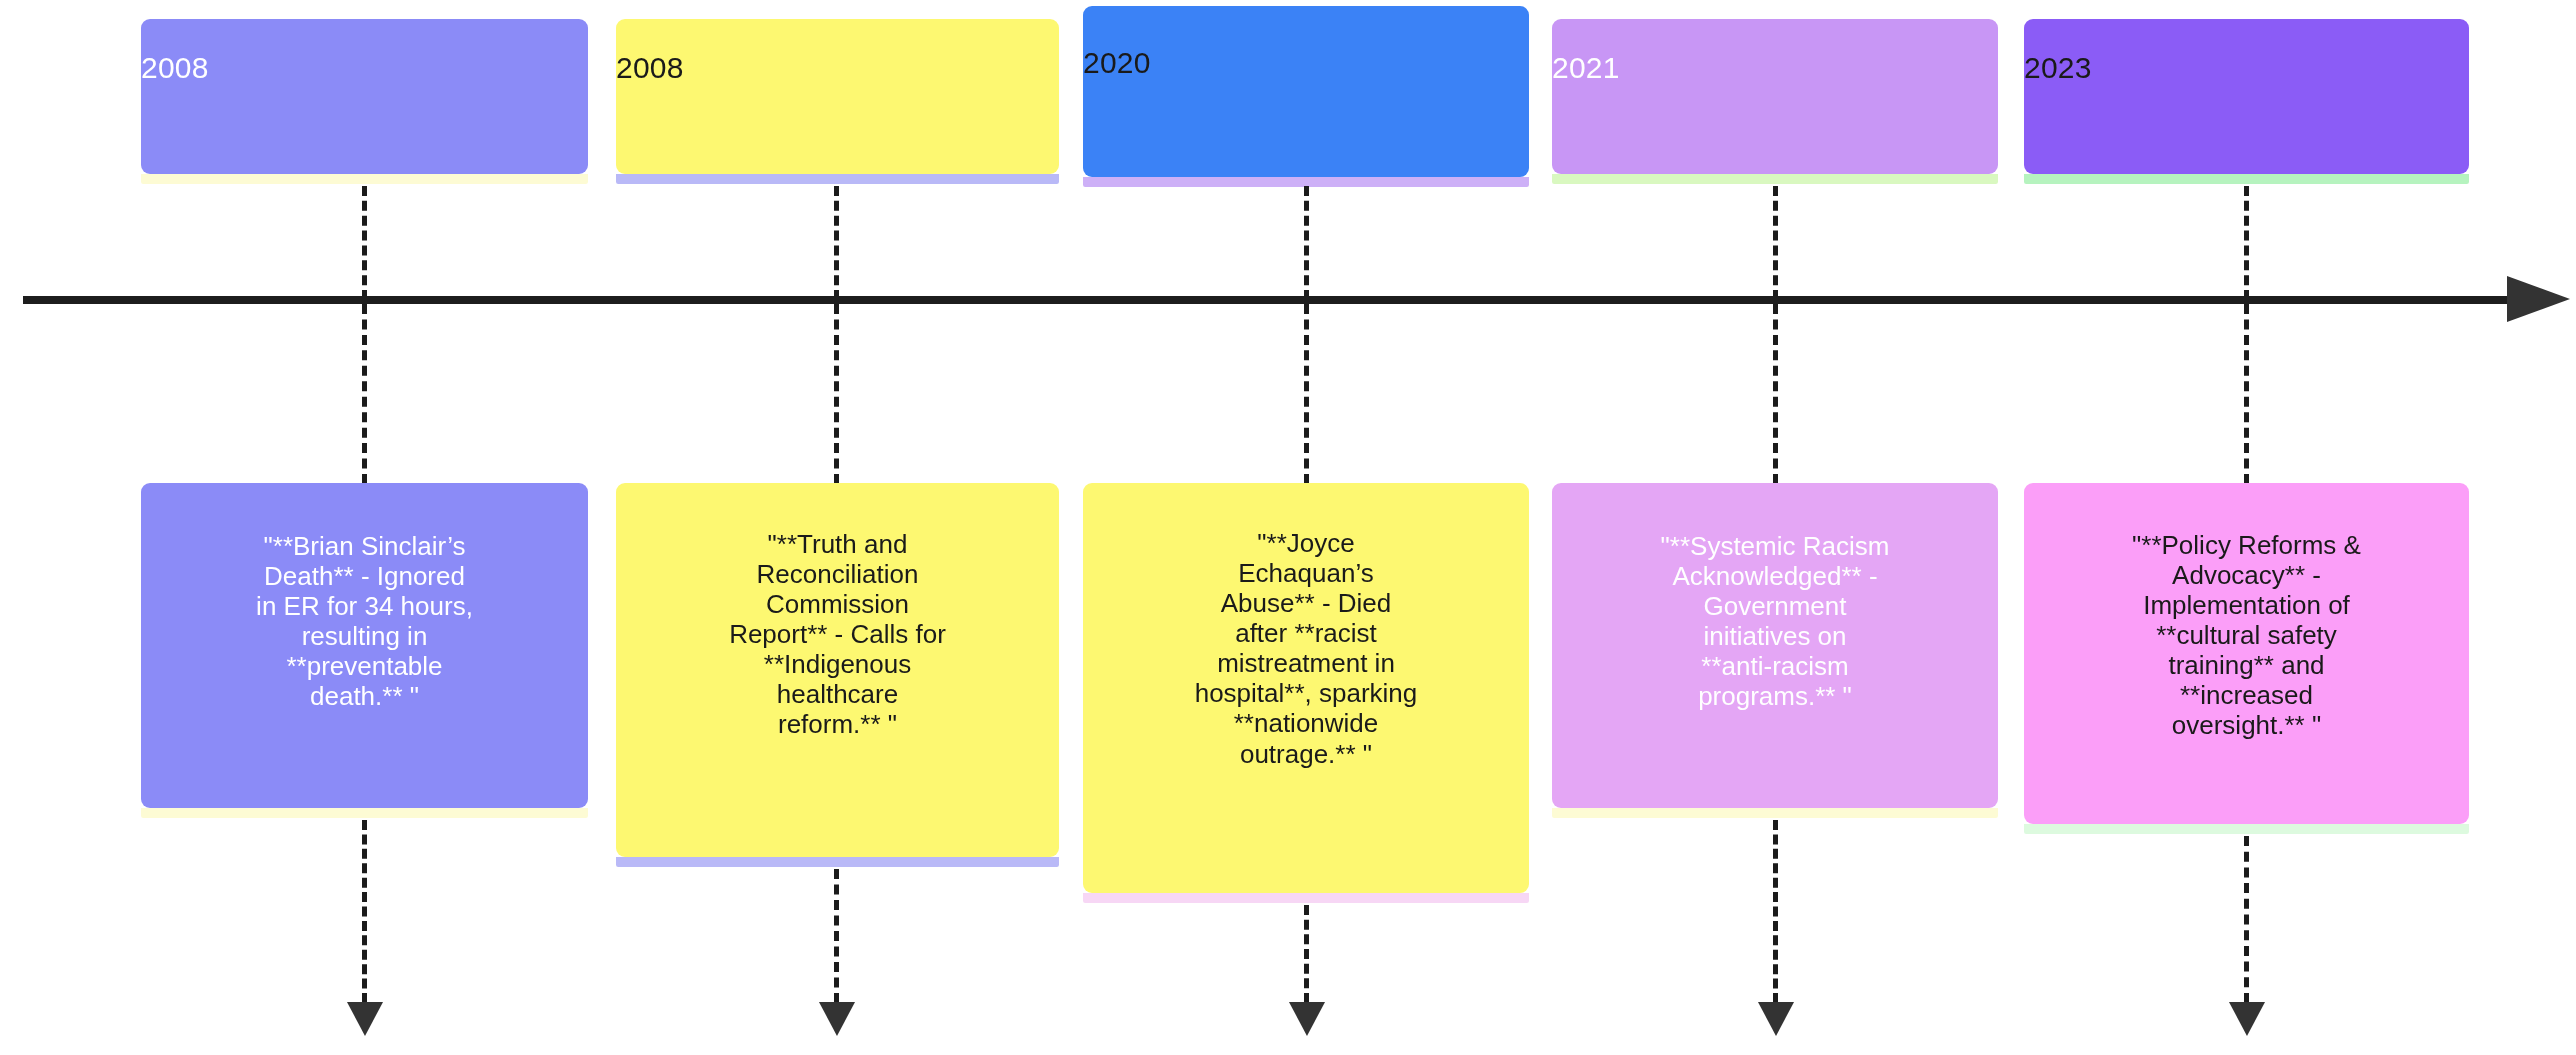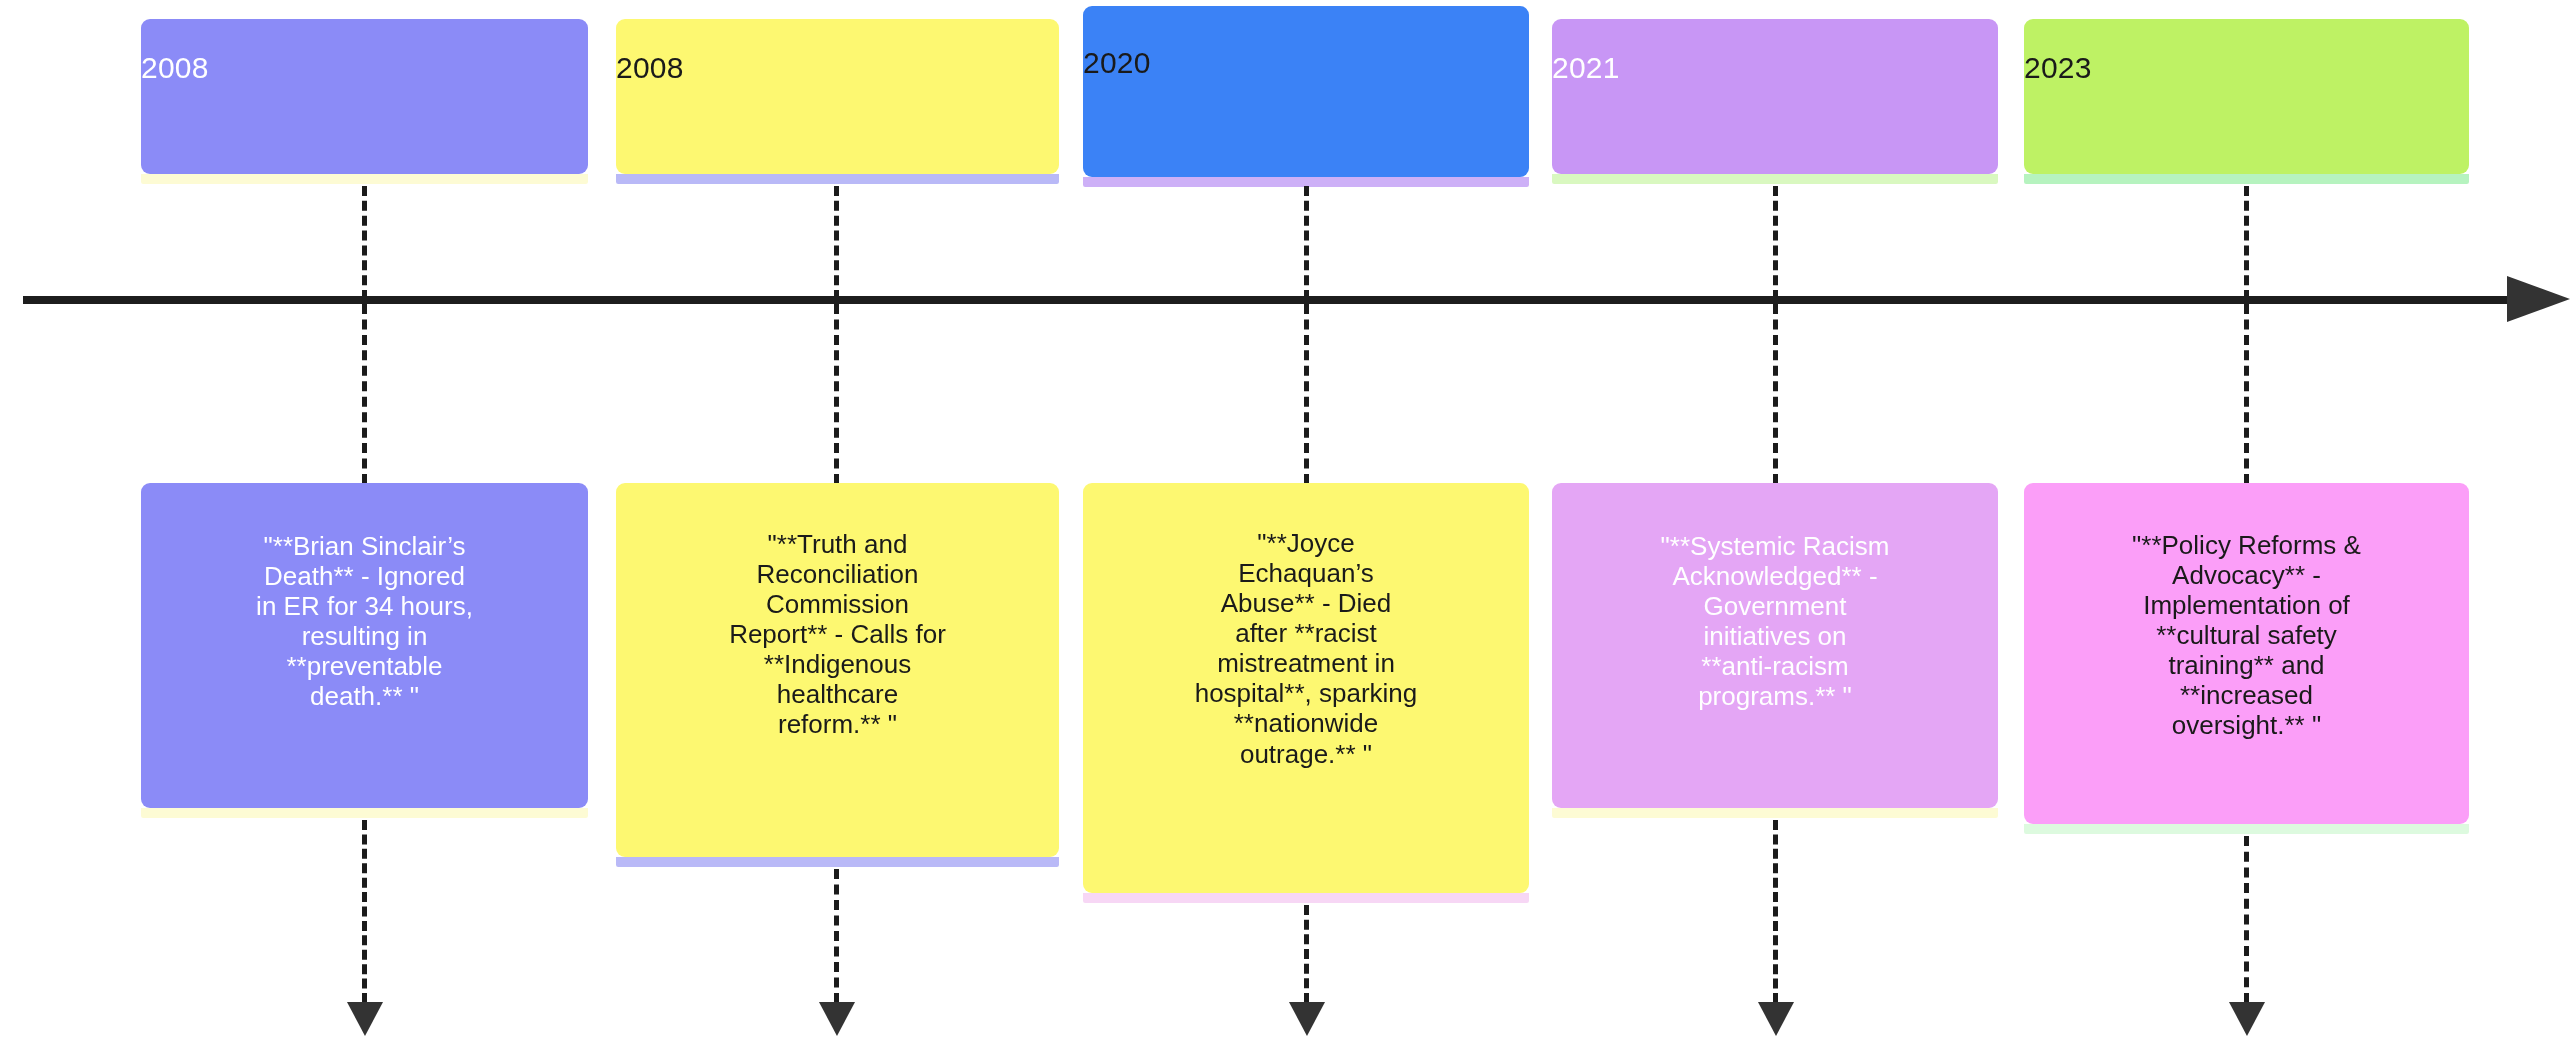--- a/index.html
+++ b/index.html
@@ -105,21 +105,21 @@
   <div class="year-chip" style="left:1083px;top:6px;width:446px;height:171px;background:#3b82f6;">
     <span class="year-label" style="color:#1a1a1a;">2020</span>
     <span class="underline" style="background:#cdb0f7;"></span>
   </div>
 
   <div class="year-chip" style="left:1552px;top:19px;width:446px;height:155px;background:#c896f5;">
     <span class="year-label" style="color:#ffffff;">2021</span>
     <span class="underline" style="background:#d9f8c0;"></span>
   </div>
 
-  <div class="year-chip" style="left:2024px;top:19px;width:445px;height:155px;background:#bef264;">
+  <div class="year-chip" style="left:2024px;top:19px;width:445px;height:155px;background:#8b5cf6;">
     <span class="year-label" style="color:#1a1a1a;">2023</span>
     <span class="underline" style="background:#b6f3bf;"></span>
   </div>
 
   <div class="connector" style="left:362px;top:186px;height:114px;"></div>
   <div class="connector" style="left:834px;top:186px;height:114px;"></div>
   <div class="connector" style="left:1304px;top:186px;height:114px;"></div>
   <div class="connector" style="left:1773px;top:186px;height:114px;"></div>
   <div class="connector" style="left:2244px;top:186px;height:114px;"></div>
 

